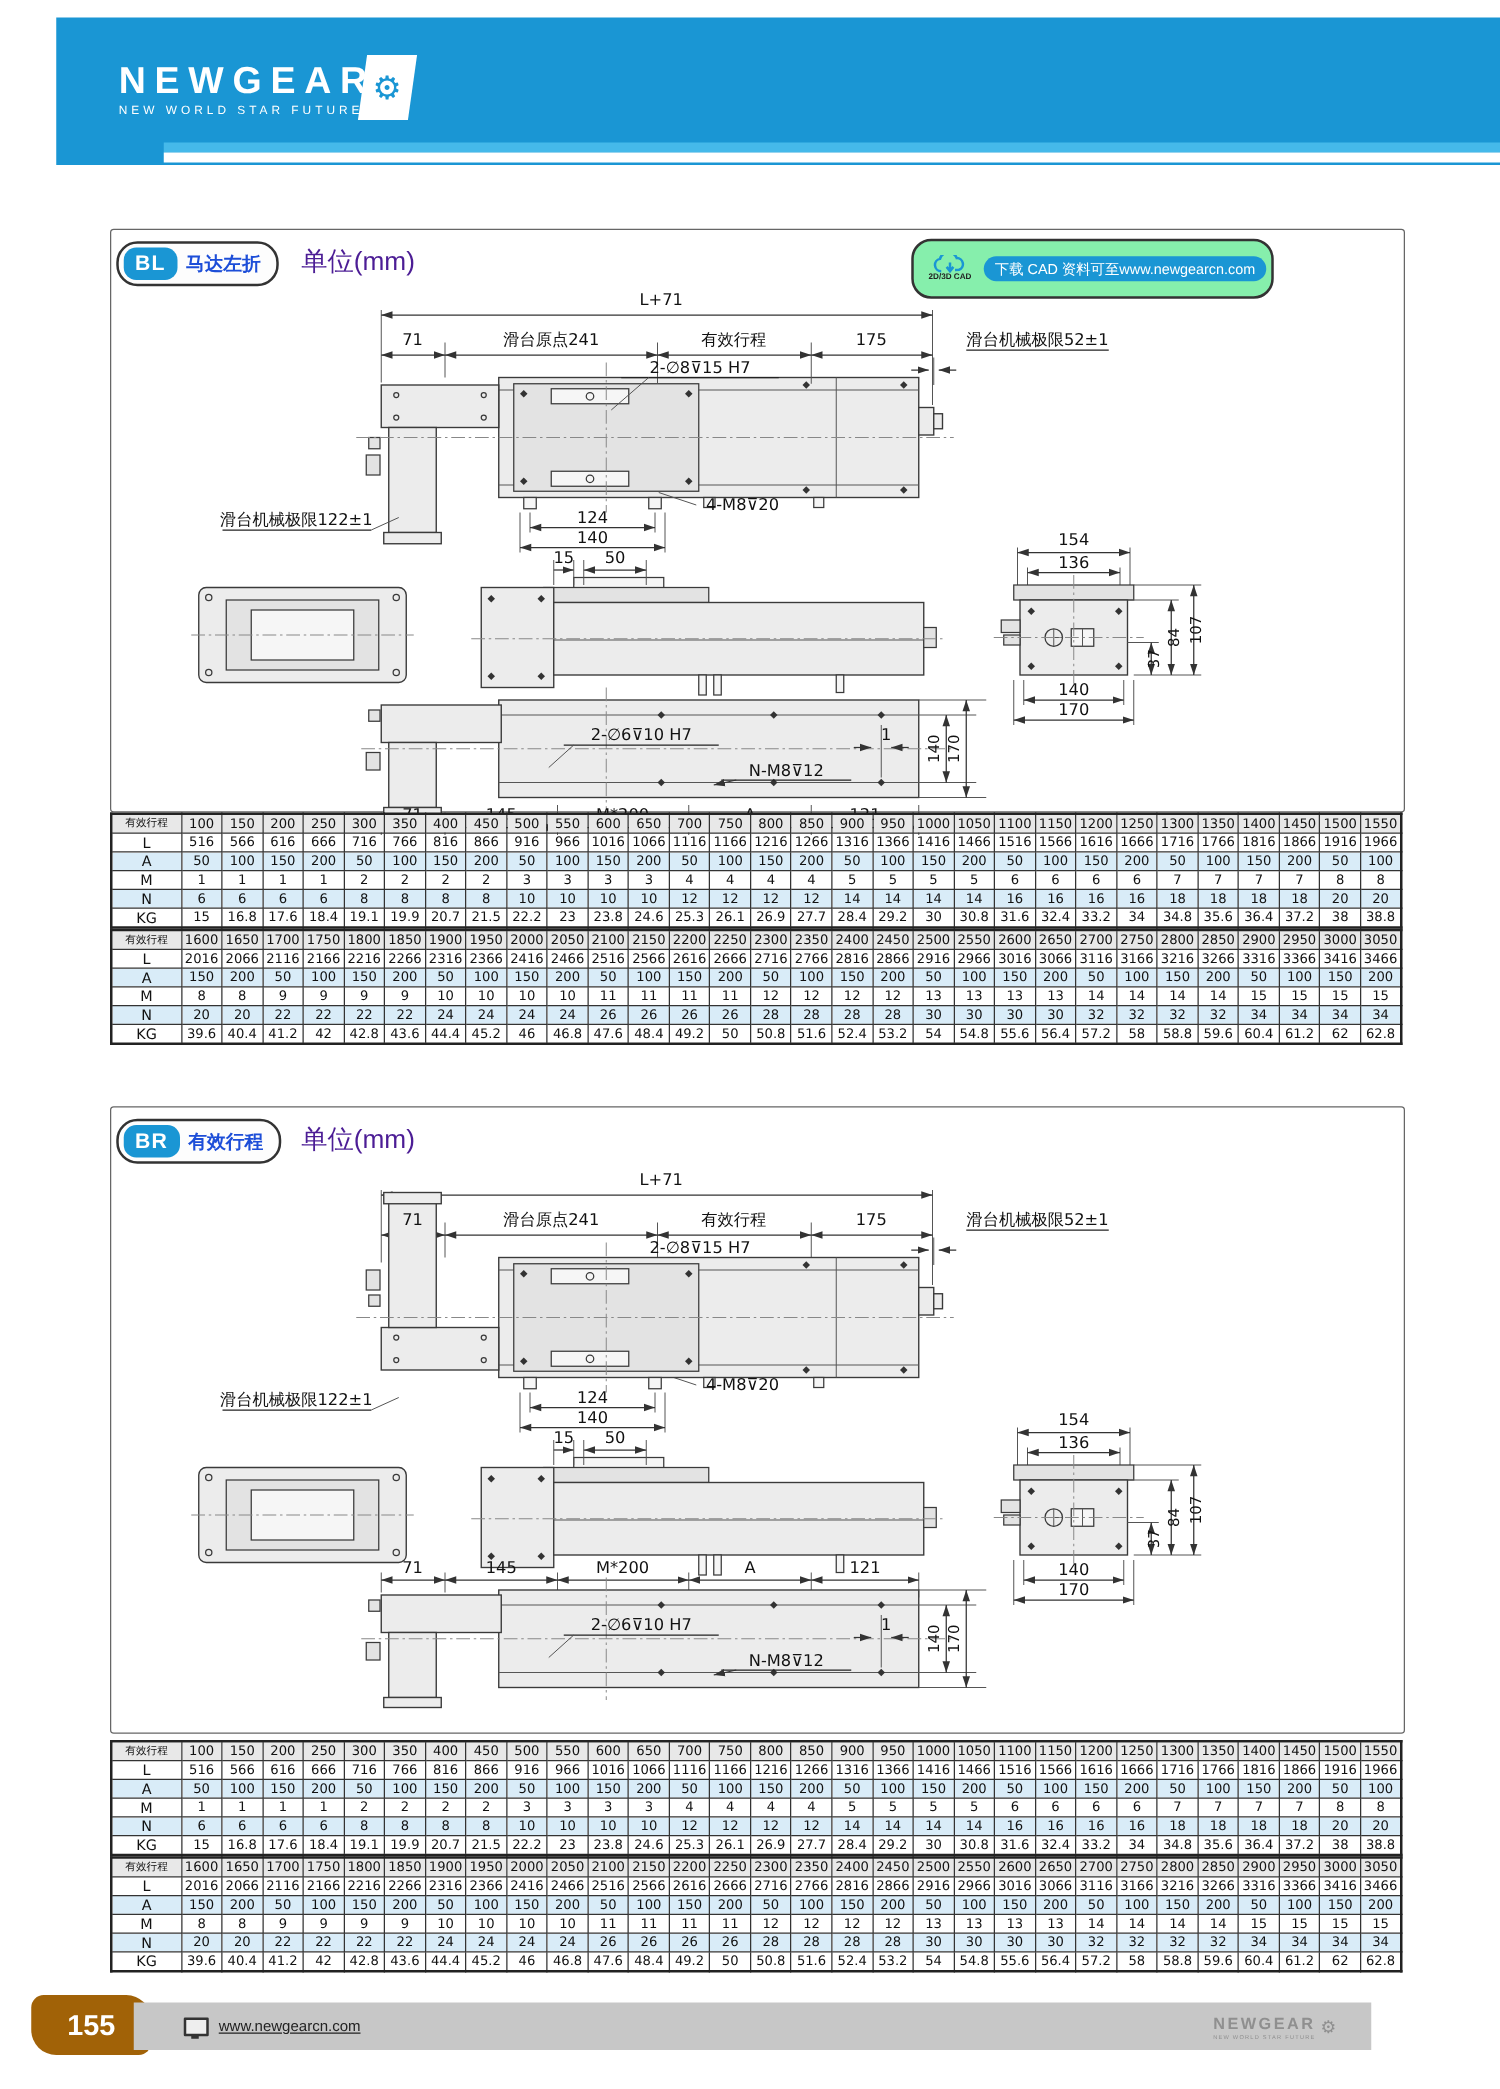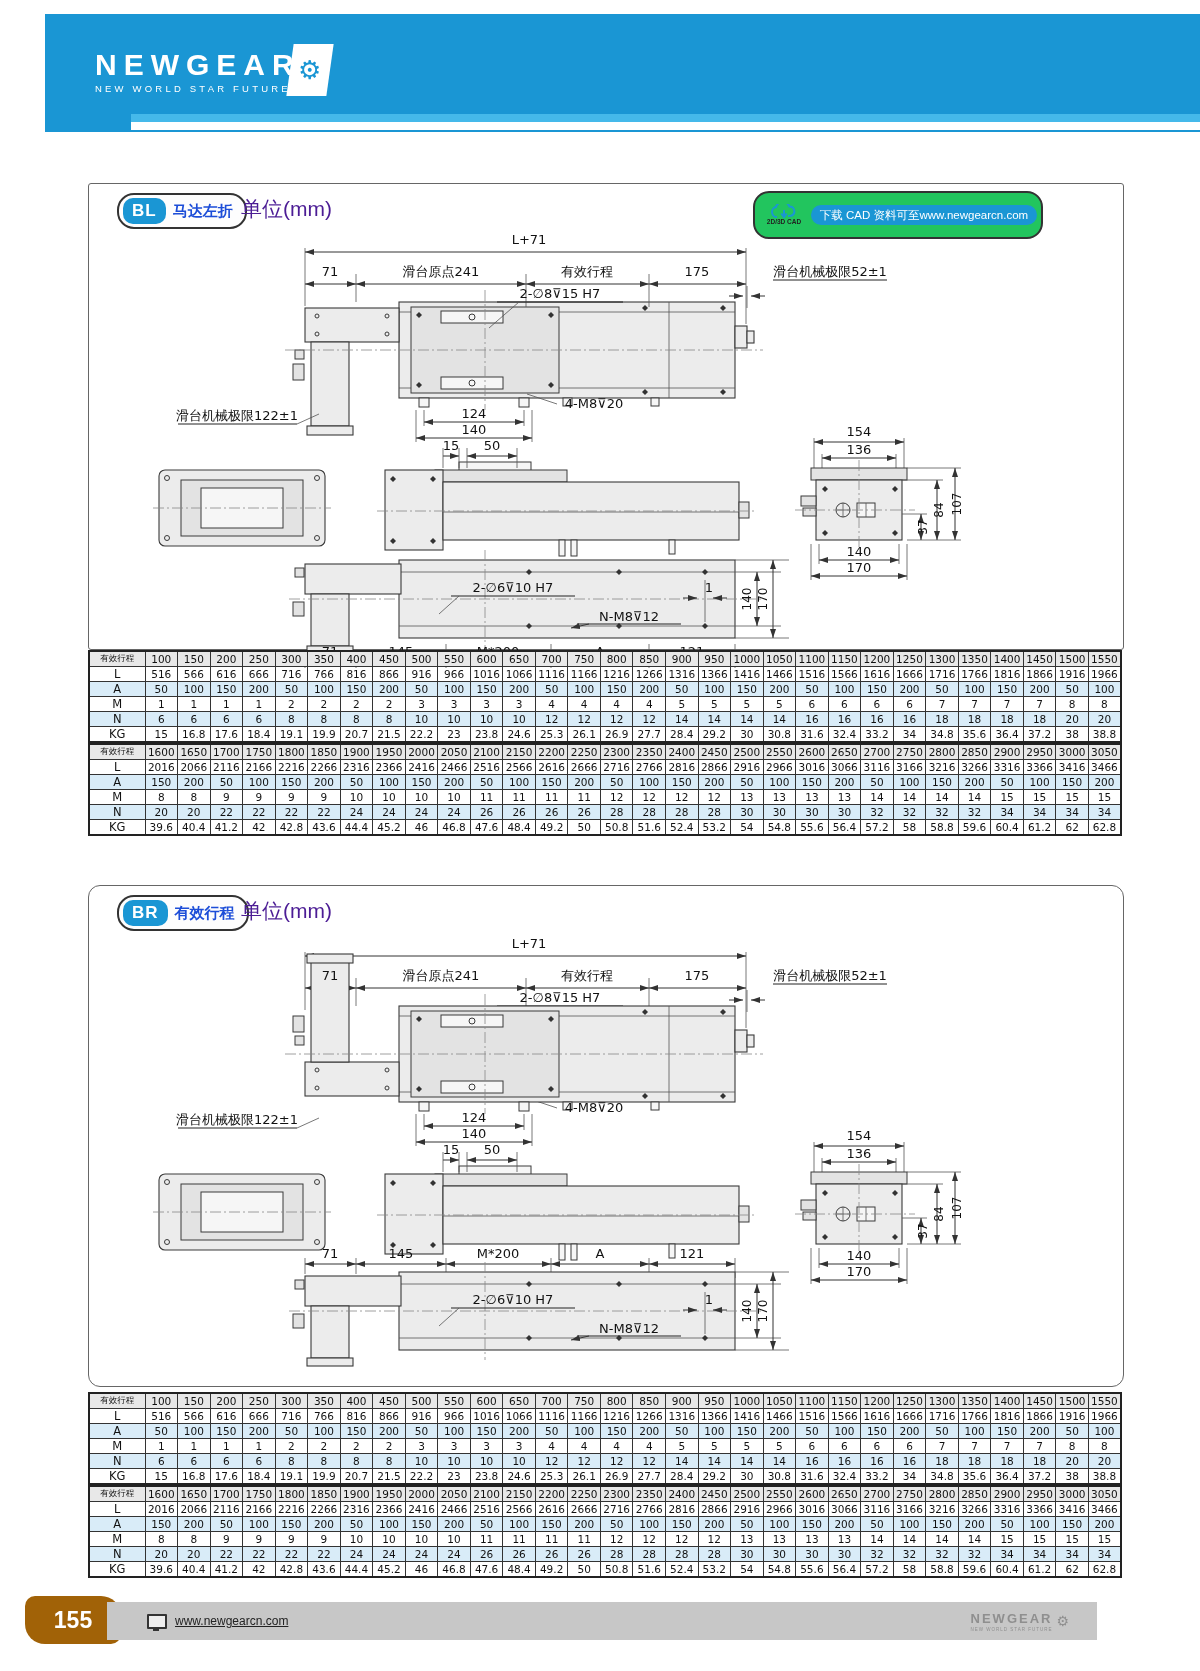--- a/index.html
+++ b/index.html
@@ -13,29 +13,29 @@
   .logo{position:absolute;left:50px;top:36px;color:#fff;}
   .logo .brand{font-size:30px;font-weight:bold;letter-spacing:7px;line-height:30px;}
   .logo .tagline{font-size:9.5px;letter-spacing:3.2px;margin-top:3px;}
   .logo-gear{position:absolute;left:245px;top:30px;width:40px;height:52px;background:#fff;
              transform:skewX(-8deg);display:flex;align-items:center;justify-content:center;}
   .logo-gear span{font-size:26px;color:#1a96d4;transform:skewX(8deg);line-height:1;}
 
   
   .secbox{position:absolute;left:88px;width:1034px;border:1px solid #666;border-radius:3px;background:#fff;}
   .sec-bl{top:183px;height:465px;}
-  .sec-br{top:885px;height:500px;border-radius:12px;}
-  .badge-group{position:absolute;left:28px;top:9px;display:inline-flex;align-items:center;gap:7px;
+  .sec-br{top:885px;height:500px;}
+  .badge-group{position:absolute;left:4px;top:9px;display:inline-flex;align-items:center;gap:7px;
                border:2px solid #333;border-radius:17px;background:#fdfdfd;padding:3px 12px 3px 4px;}
   .badge{background:#1a96d4;color:#fff;font-weight:bold;font-size:17px;letter-spacing:1px;
          padding:3px 9px;border-radius:10px;}
   .sec-title{font-weight:bold;font-size:15px;color:#1d4ed8;}
   .unit{position:absolute;left:152px;top:11px;font-size:21px;color:#4c1d95;}
-  .cad-btn{position:absolute;left:664px;top:7px;width:290px;height:48px;border:2px solid #333;border-radius:16px;
-           background:#22c55e;display:flex;align-items:center;padding:0 4px 0 6px;box-sizing:border-box;gap:4px;}
+  .cad-btn{position:absolute;left:640px;top:7px;width:290px;height:48px;border:2px solid #333;border-radius:16px;
+           background:#86efac;display:flex;align-items:center;padding:0 4px 0 6px;box-sizing:border-box;gap:4px;}
   .cad-icon-wrap{display:flex;flex-direction:column;align-items:center;width:46px;line-height:1;}
   .cad-icon-label{font-size:6.5px;font-weight:bold;color:#222;margin-top:-1px;white-space:nowrap;}
   .cad-pill{flex:1;background:#1a96d4;border-radius:10px;color:#fff;font-size:11.5px;
             display:flex;align-items:center;justify-content:center;height:20px;white-space:nowrap;}
 
   
   .draw{position:absolute;left:0;}
   .p{fill:#ececec;stroke:#3a3a3a;stroke-width:1.1;}
   .p2{fill:#e3e3e3;stroke:#3a3a3a;stroke-width:1;}
   .pw{fill:#f6f6f6;stroke:#3a3a3a;stroke-width:1;}

